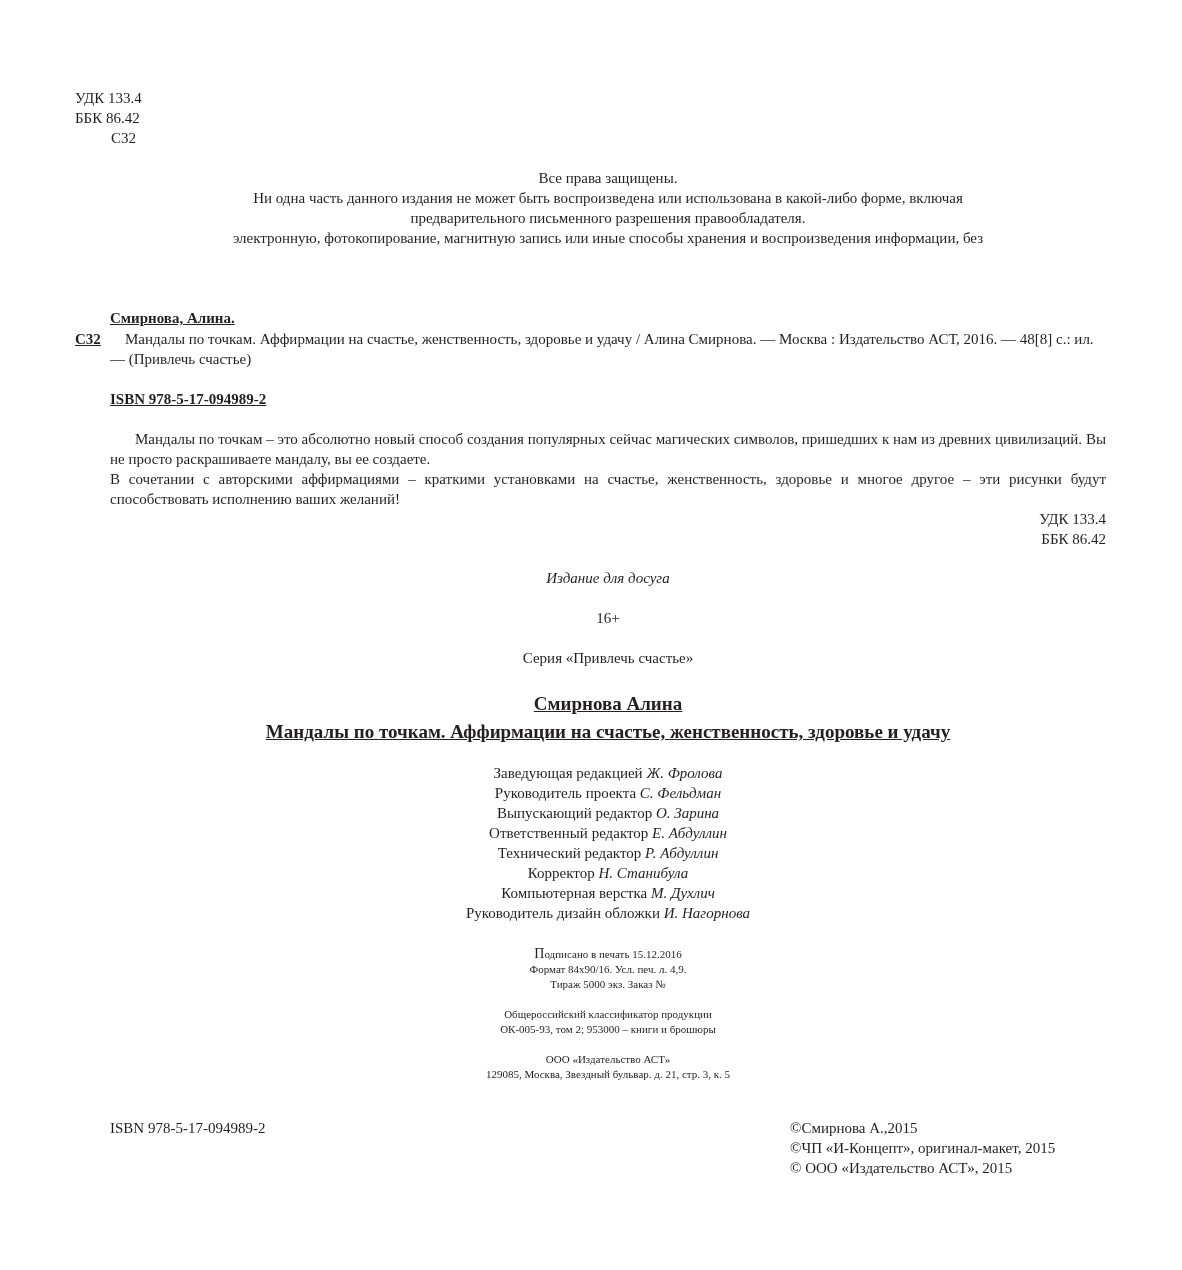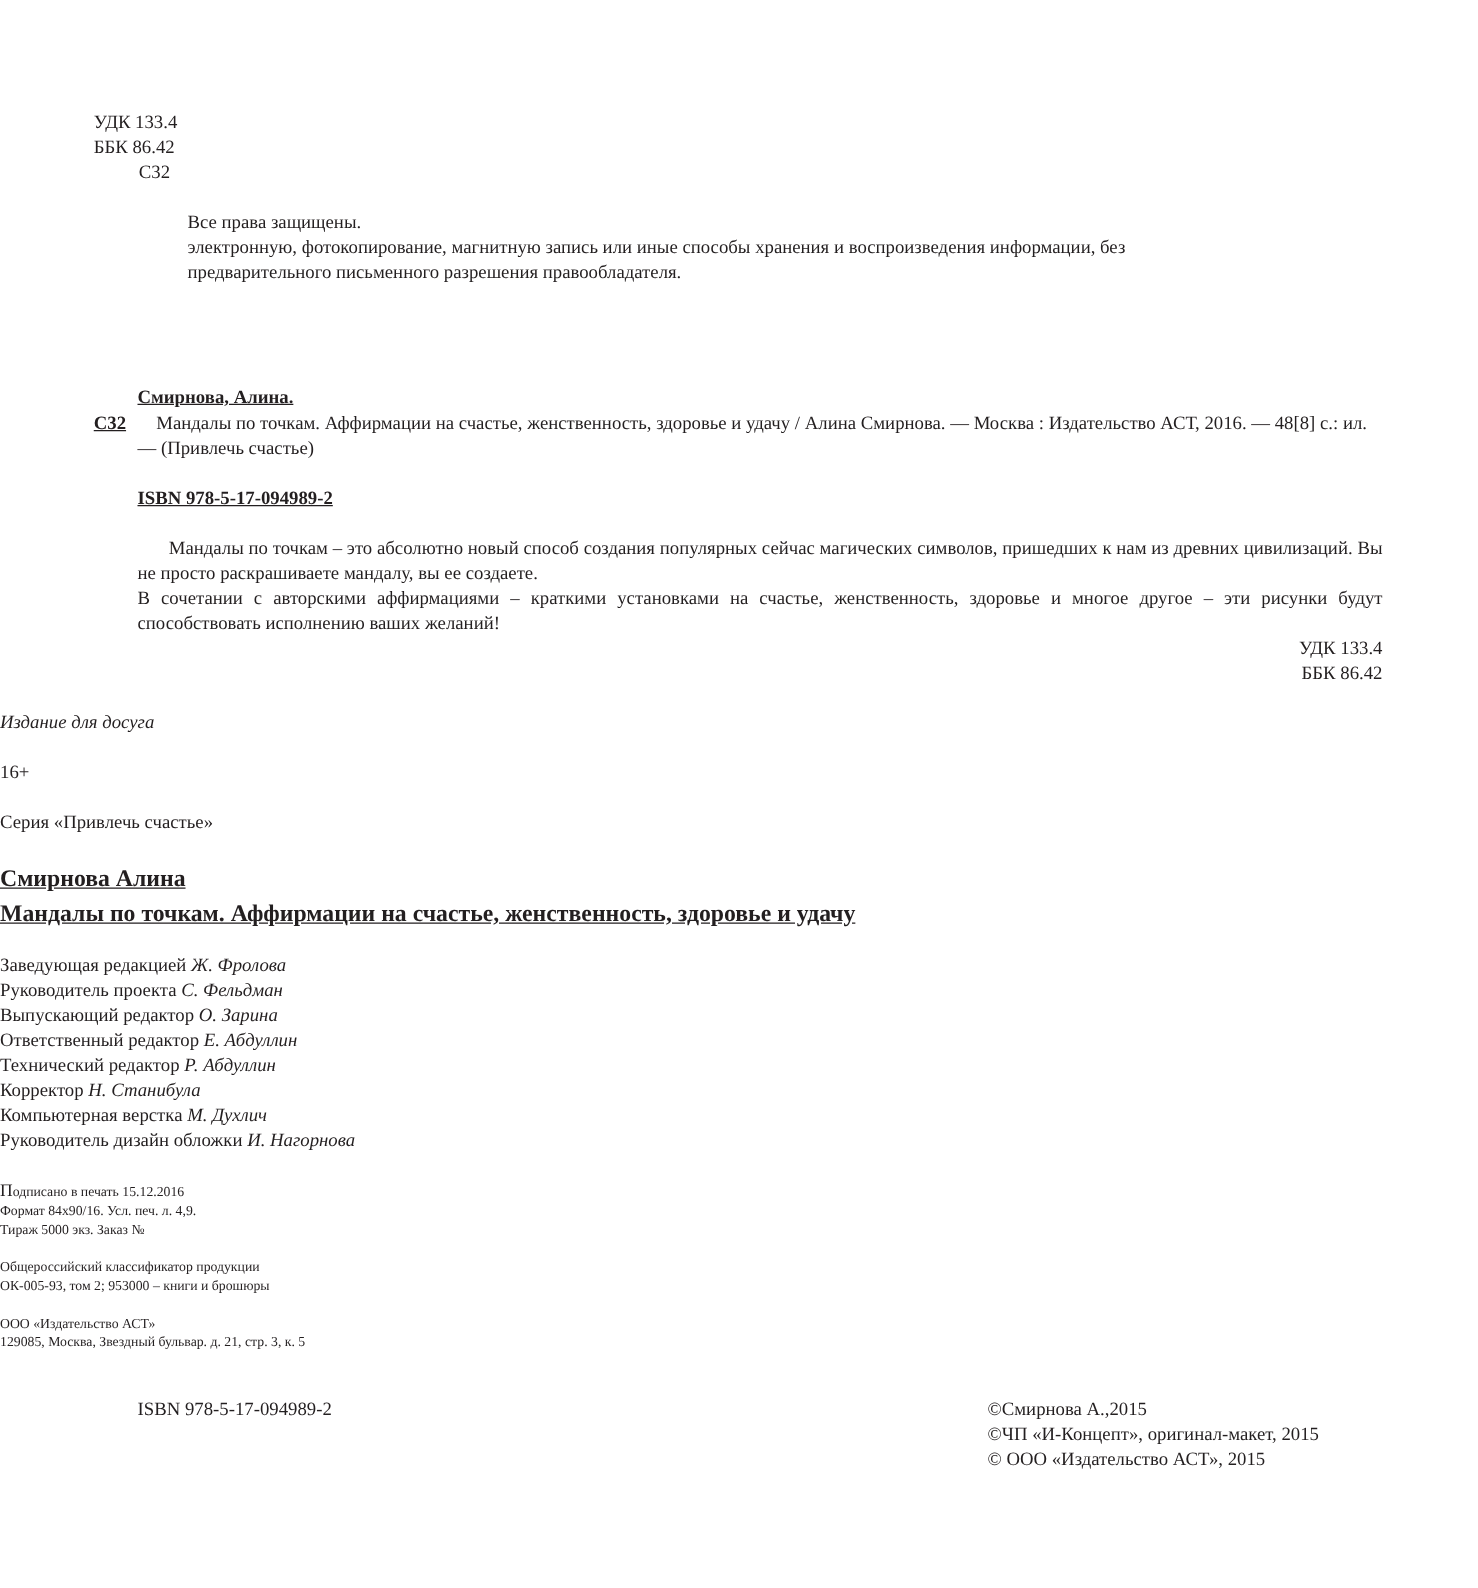--- a/index.html
+++ b/index.html
@@ -5,21 +5,21 @@
     * { margin: 0; padding: 0; box-sizing: border-box; }
     html, body { width: 1182px; height: 1270px; background: #ffffff; }
     body {
       position: relative;
       font-family: "Liberation Serif", "DejaVu Serif", serif;
       color: #231f20;
       overflow: hidden;
     }
     .abs { position: absolute; margin-top: 16px; }
     .t15 { font-size: 15px; line-height: 20px; }
-    .center { text-align: left; }
+    .center { text-align: center; }
     .bold { font-weight: bold; text-decoration: underline; }
     .italic { font-style: italic; }
 
     
     #top-codes { left: 75px; top: 72px; }
     #top-codes .line { display: block; }
     #top-codes .indent { padding-left: 36px; }
 
     
     #rights { left: 150px; width: 916px; top: 152px; }
@@ -60,22 +60,23 @@
 <body>
 
 <div id="top-codes" class="abs t15">
   <span class="line">УДК 133.4</span>
   <span class="line">ББК 86.42</span>
   <span class="line indent">С32</span>
 </div>
 
 <div id="rights" class="abs t15 center">
   <div>Все права защищены.</div>
+  <div>Ни одна часть данного издания не может быть воспроизведена или использована в какой-либо форме, включая</div>
+  <div>предварительного письменного разрешения правообладателя.</div>
   <div>электронную, фотокопирование, магнитную запись или иные способы хранения и воспроизведения информации, без</div>
-  <div>предварительного письменного разрешения правообладателя.</div>
 </div>
 
 <div id="bib-author" class="abs t15 bold">Смирнова, Алина.</div>
 <div id="bib-code" class="abs t15 bold">С32</div>
 <div id="bib-desc" class="abs t15">Мандалы по точкам. Аффирмации на счастье, женственность, здоровье и удачу / Алина Смирнова. — Москва : Издательство АСТ, 2016. — 48[8] с.:  ил. — (Привлечь счастье)</div>
 <div id="bib-isbn" class="abs t15 bold">ISBN 978-5-17-094989-2</div>
 
 <div id="annotation" class="abs t15">
   <p class="first">Мандалы по точкам – это абсолютно новый способ создания популярных сейчас магических символов, пришедших к нам из древних цивилизаций. Вы не просто раскрашиваете мандалу, вы ее создаете.</p>
   <p>В сочетании с авторскими аффирмациями – краткими установками на счастье, женственность, здоровье и многое другое – эти рисунки будут способствовать исполнению ваших желаний!</p>

